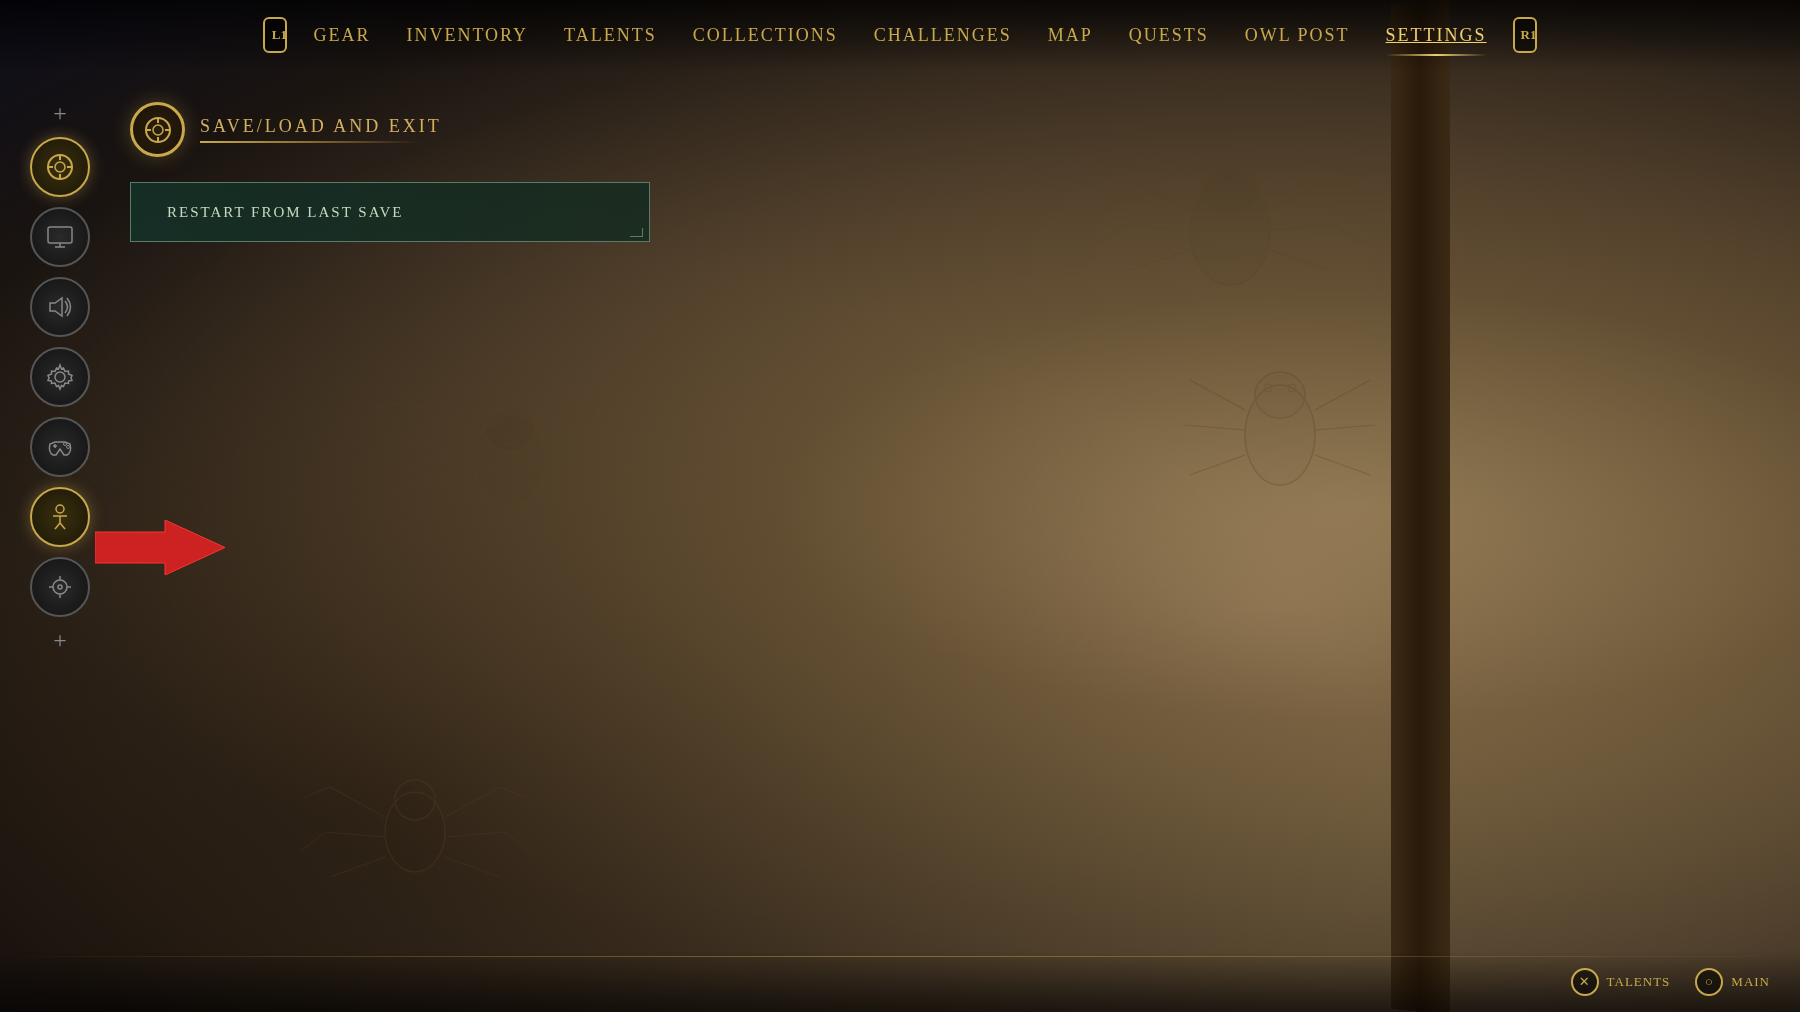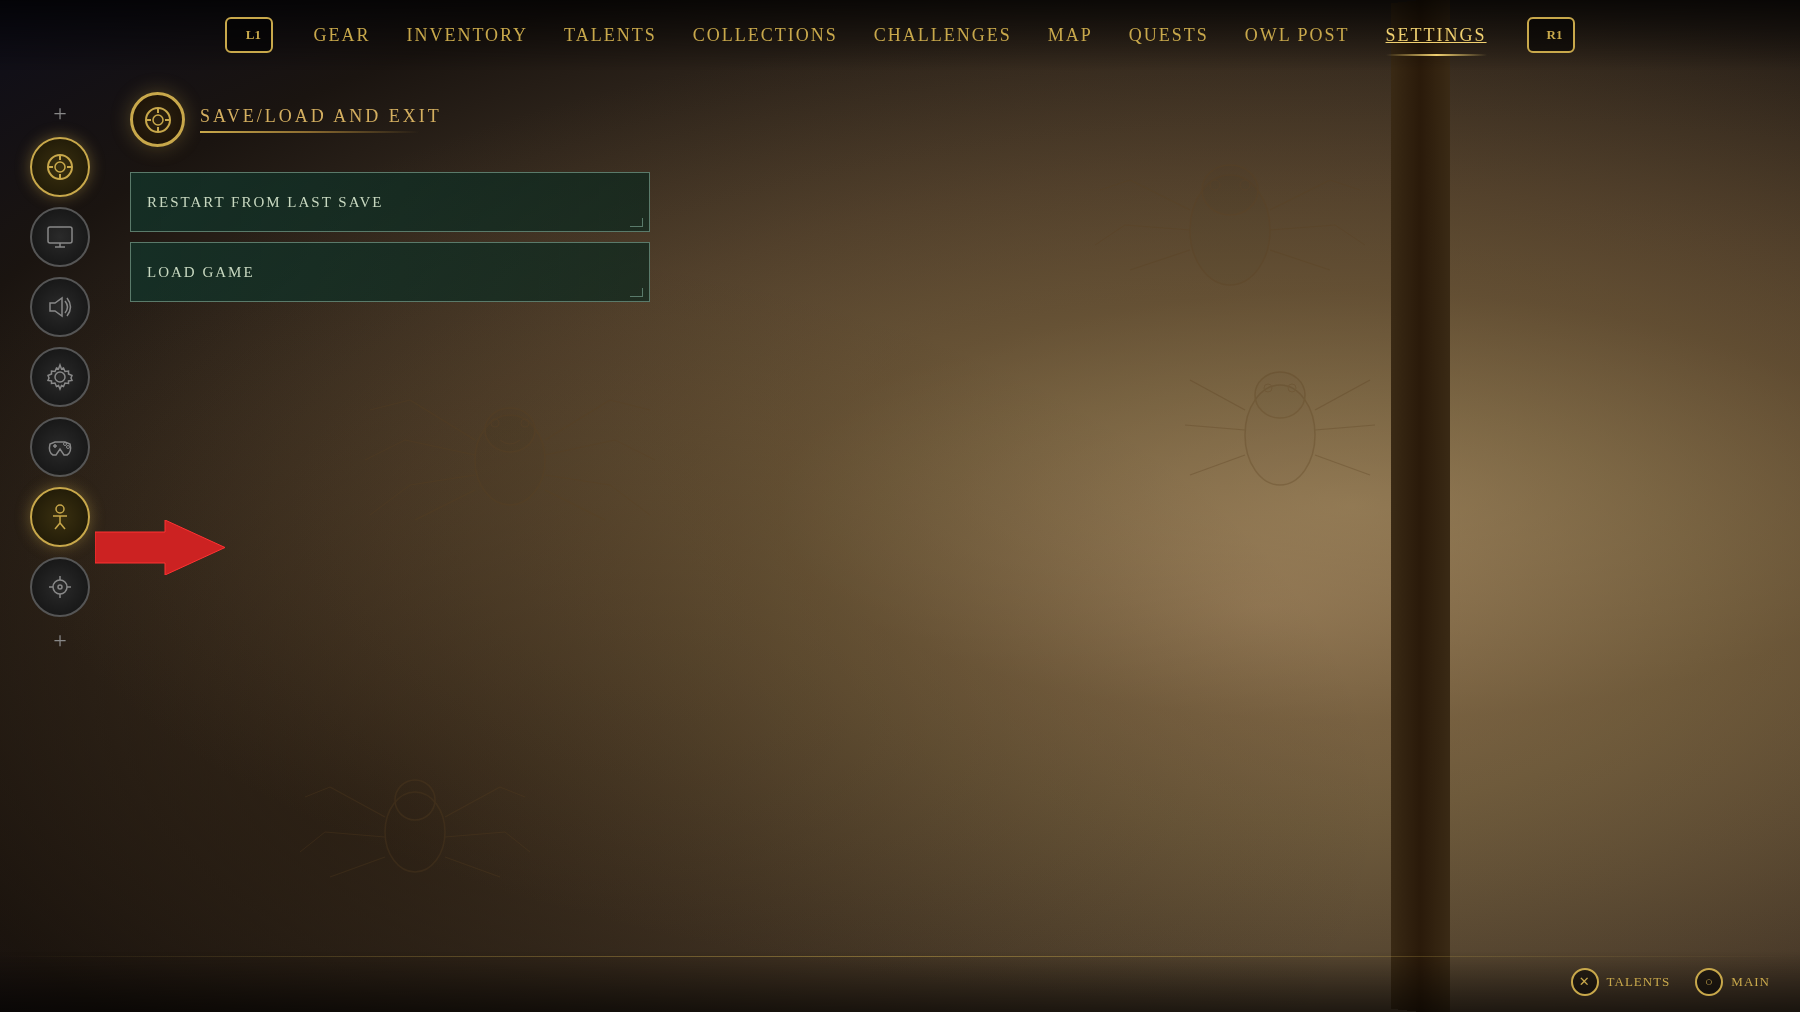--- a/index.html
+++ b/index.html
@@ -51,33 +51,33 @@
       height: 70px;
       display: flex;
       align-items: center;
       justify-content: center;
       gap: 0;
       background: linear-gradient(to bottom, rgba(0,0,0,0.7) 0%, transparent 100%);
       z-index: 10;
     }
 
     .nav-controller-btn {
-      width: 48px;
+      width: 24px;
       height: 36px;
       border: 2px solid #c8a84b;
       border-radius: 6px;
       display: flex;
       align-items: center;
       justify-content: center;
       color: #c8a84b;
       font-size: 13px;
       font-weight: bold;
       background: rgba(0,0,0,0.5);
       cursor: pointer;
-      margin: 0 22px;
+      margin: 0 8px;
       padding-left: 8px;
     }
 
     .nav-item {
       color: #c8a84b;
       font-size: 18px;
       letter-spacing: 2px;
       text-transform: uppercase;
       padding: 8px 18px;
       cursor: pointer;
@@ -140,21 +140,21 @@
 
     .sidebar-icon svg {
       width: 30px;
       height: 30px;
     }
 
     
     .main-content {
       position: absolute;
       left: 130px;
-      top: 92px;
+      top: 102px;
       width: 600px;
       z-index: 10;
     }
 
     
     .section-header {
       display: flex;
       align-items: center;
       gap: 15px;
       margin-bottom: 25px;
@@ -194,21 +194,21 @@
 
     
     .menu-button {
       width: 520px;
       height: 60px;
       margin-bottom: 10px;
       border: 1px solid #5a7a6a;
       background: linear-gradient(to right, rgba(20,50,40,0.85), rgba(15,40,30,0.75));
       display: flex;
       align-items: center;
-      padding: 0 16px;
+      padding: 0 36px;
       cursor: pointer;
       position: relative;
       transition: background 0.2s;
     }
 
     .menu-button::after {
       content: '';
       position: absolute;
       bottom: 4px;
       right: 6px;
@@ -475,23 +475,20 @@
     <div class="header-title-wrap">
       <span class="header-title">SAVE/LOAD AND EXIT</span>
       <div class="header-underline"></div>
     </div>
   </div>
 
   <div class="menu-button">
     <span class="menu-button-text">RESTART FROM LAST SAVE</span>
   </div>
 
-  <div class="menu-button">
-    <span class="menu-button-text">LOAD GAME</span>
-  </div>
 
 
 
 </div>
 
 <div class="bottom-line"></div>
 
 <div class="bottom-bar">
   <div class="bottom-controls">
     <div class="bottom-control-item">

